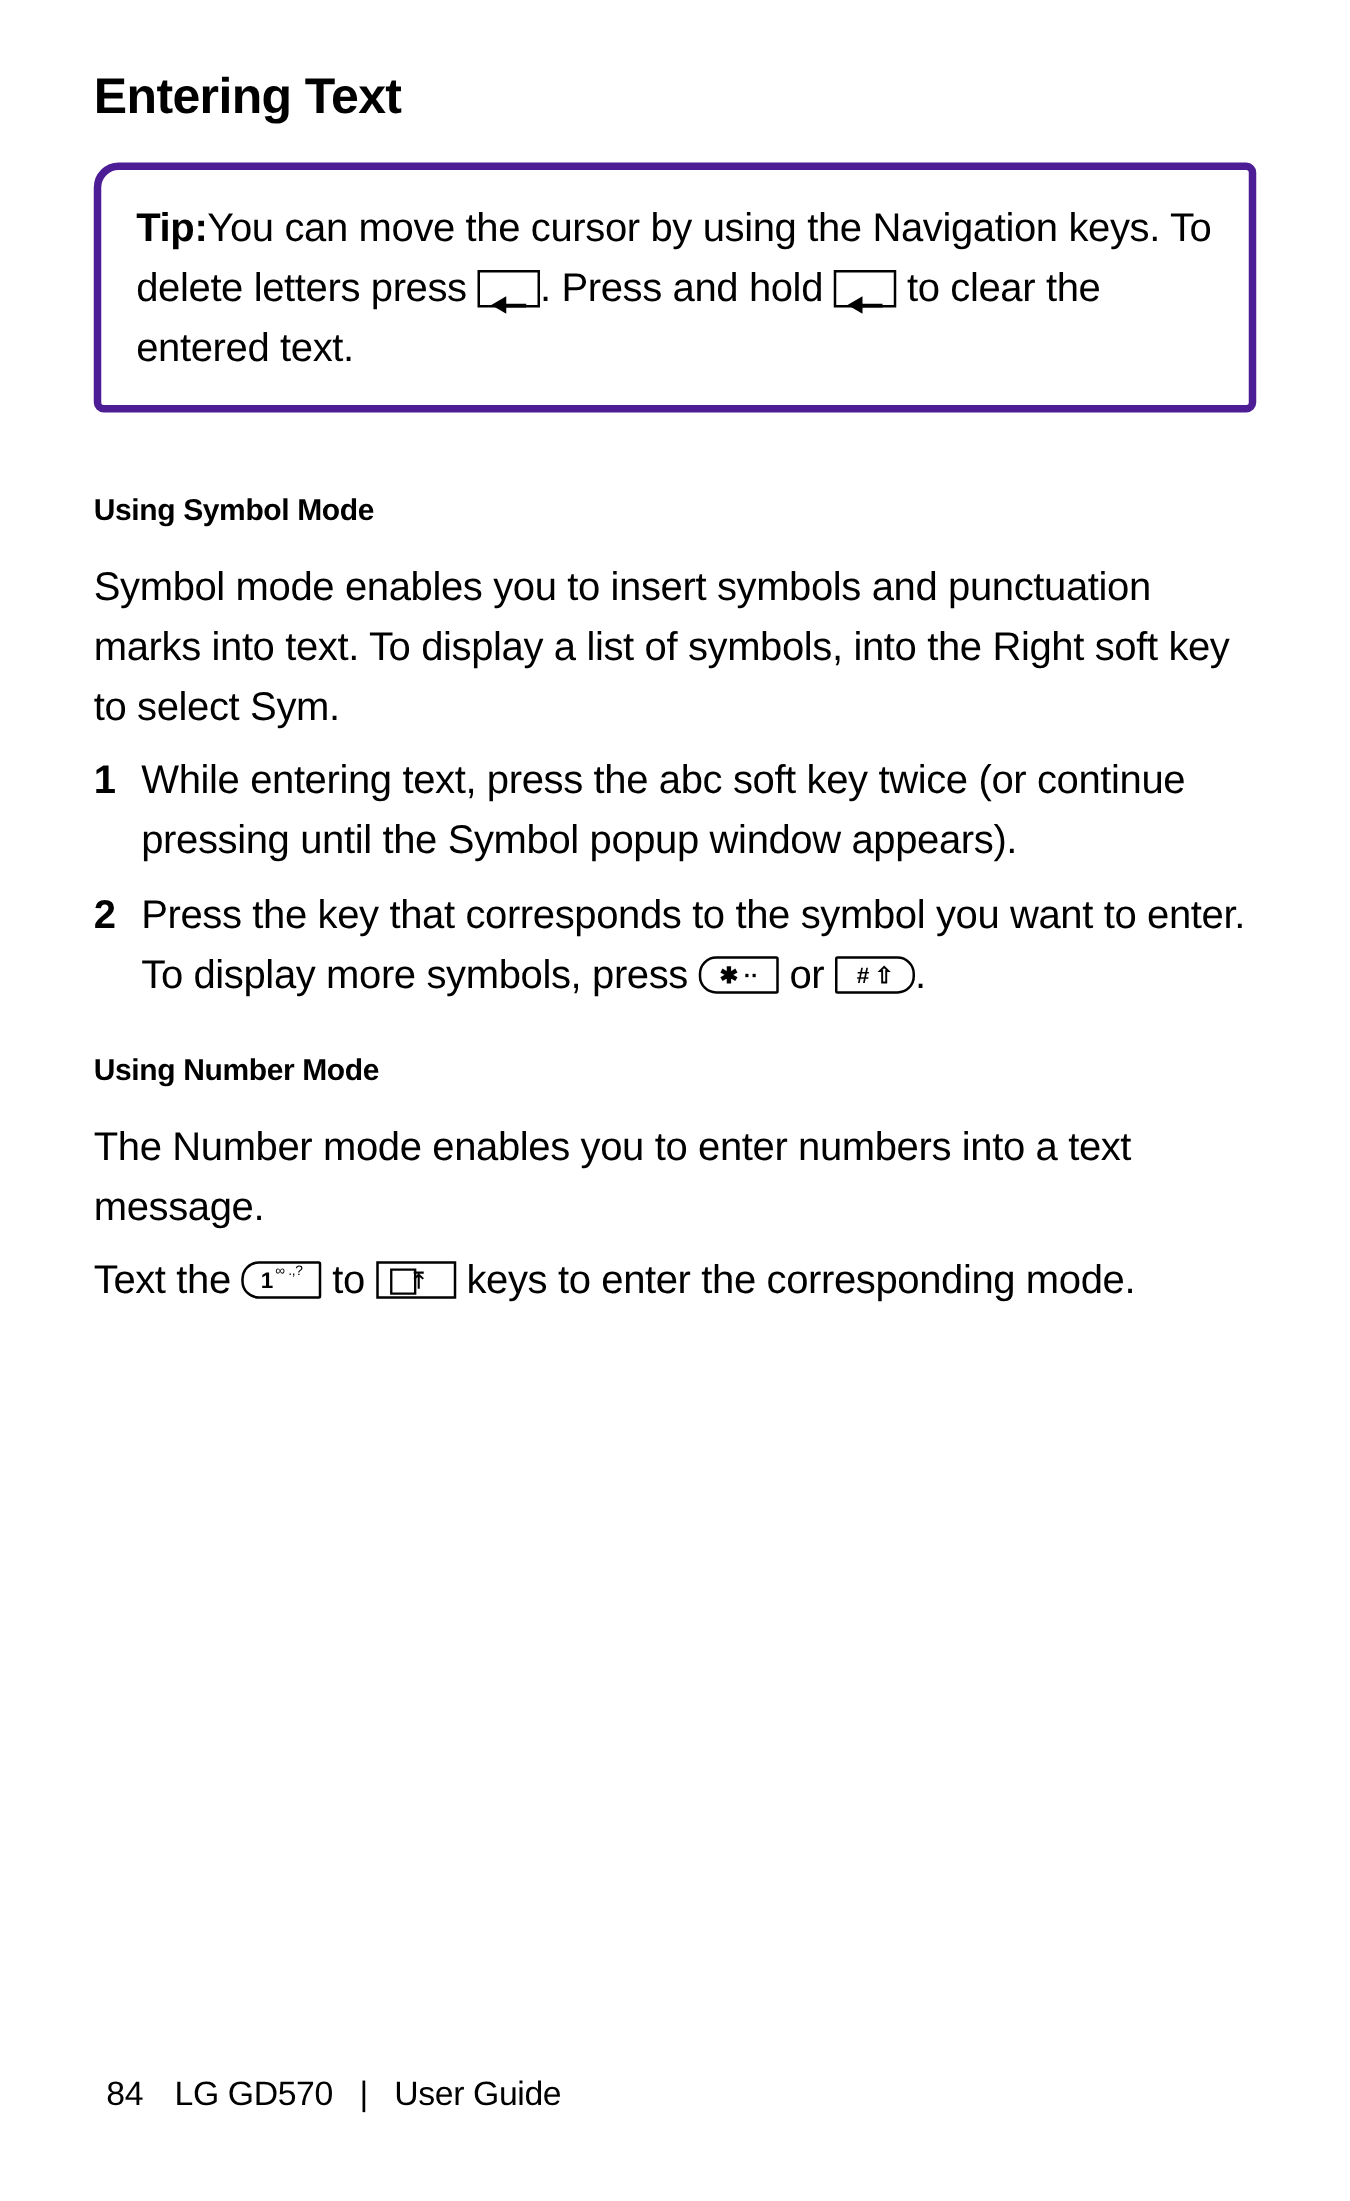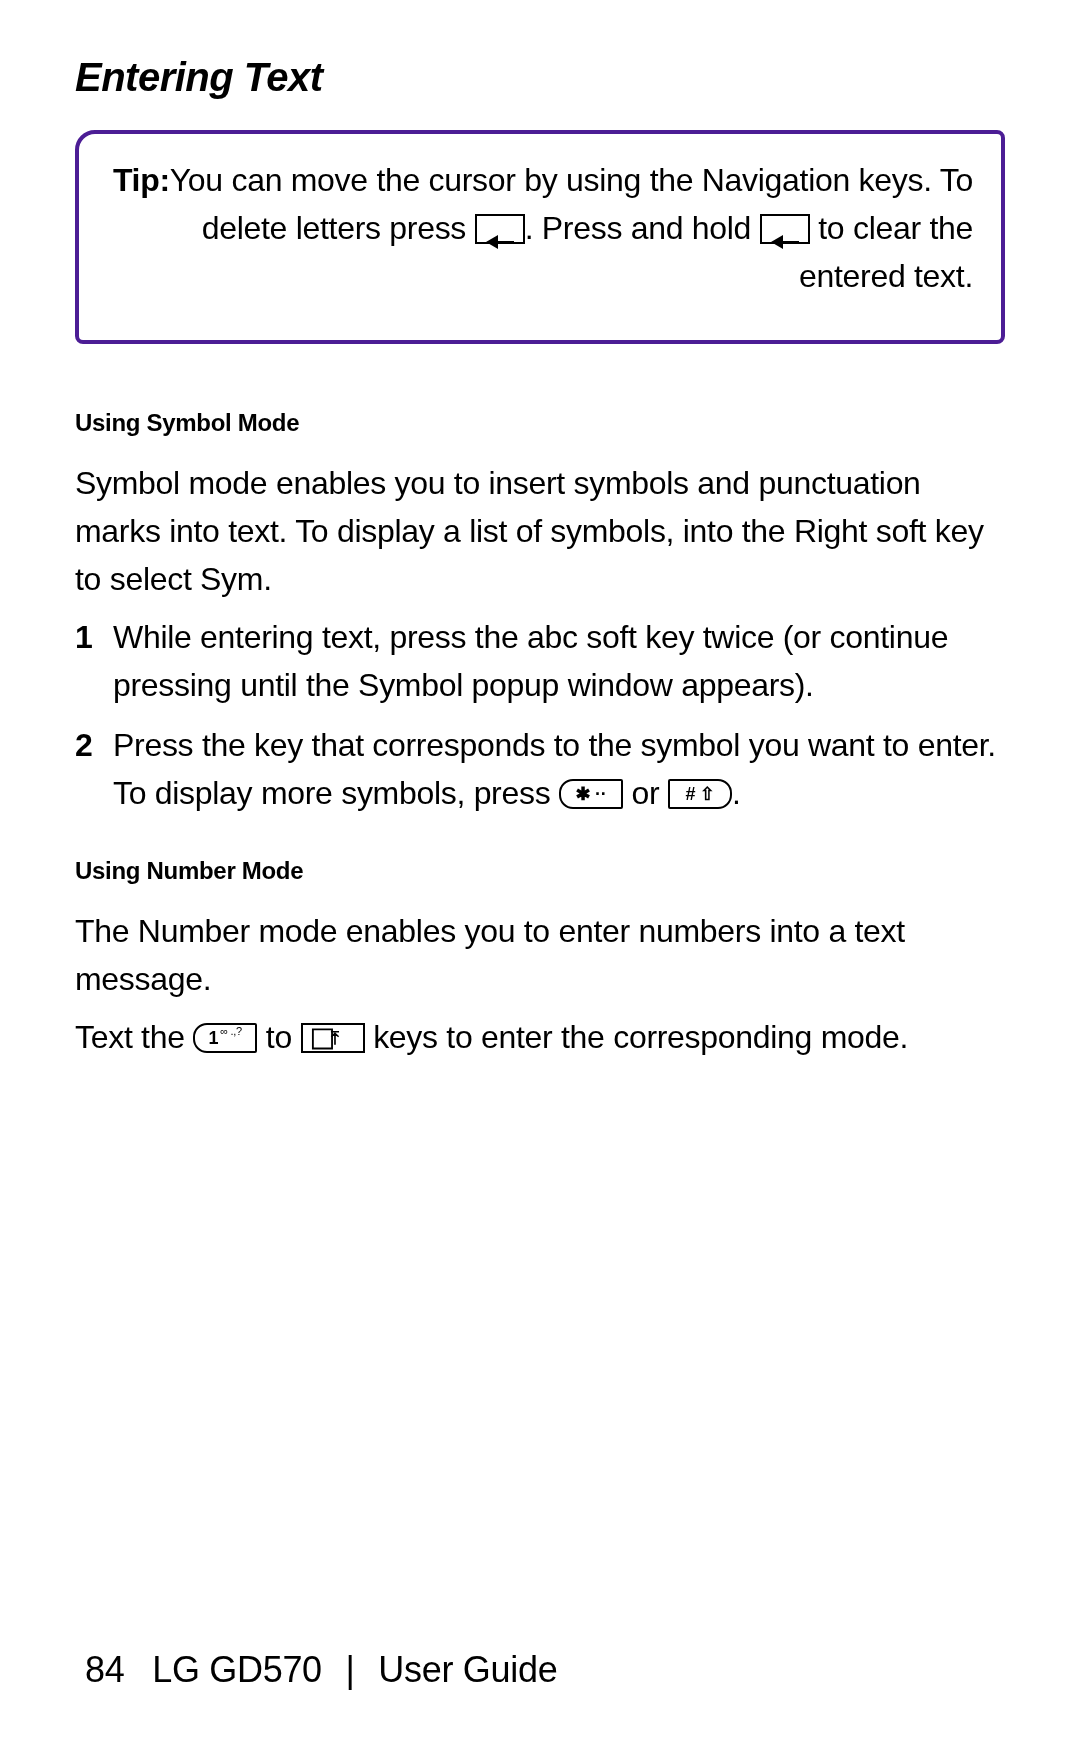--- a/index.html
+++ b/index.html
@@ -14,31 +14,29 @@
       background: #ffffff;
       color: #000000;
       position: relative;
       padding: 55px 75px 70px 75px;
     }
     .page-title {
       font-size: 40px;
       font-weight: bold;
       margin-bottom: 30px;
       letter-spacing: -0.5px;
-      font-style: italic;
     }
     .tip-box {
-      border: 4px solid #4c1d95;
+      border: 6px solid #4c1d95;
       border-radius: 20px 8px 8px 8px;
-      padding: 22px 28px 40px 28px;
+      padding: 22px 28px 22px 28px;
       margin-bottom: 65px;
       font-size: 32px;
       line-height: 1.5;
       letter-spacing: -0.3px;
-      text-align: right;
     }
     .tip-box .tip-label {
       font-weight: bold;
     }
     .section-heading {
       font-size: 24px;
       font-weight: bold;
       margin-bottom: 22px;
       letter-spacing: -0.3px;
     }
@@ -125,21 +123,21 @@
       display: inline-block;
       vertical-align: top;
       margin-left: 2px;
       line-height: 10px;
       text-align: left;
     }
     .footer {
       position: absolute;
       bottom: 70px;
       left: 85px;
-      font-size: 36px;
+      font-size: 27px;
       letter-spacing: -0.3px;
     }
     .footer .page-num {
       margin-right: 18px;
     }
     .footer .divider {
       margin: 0 14px;
     }
   </style>
 </head>

